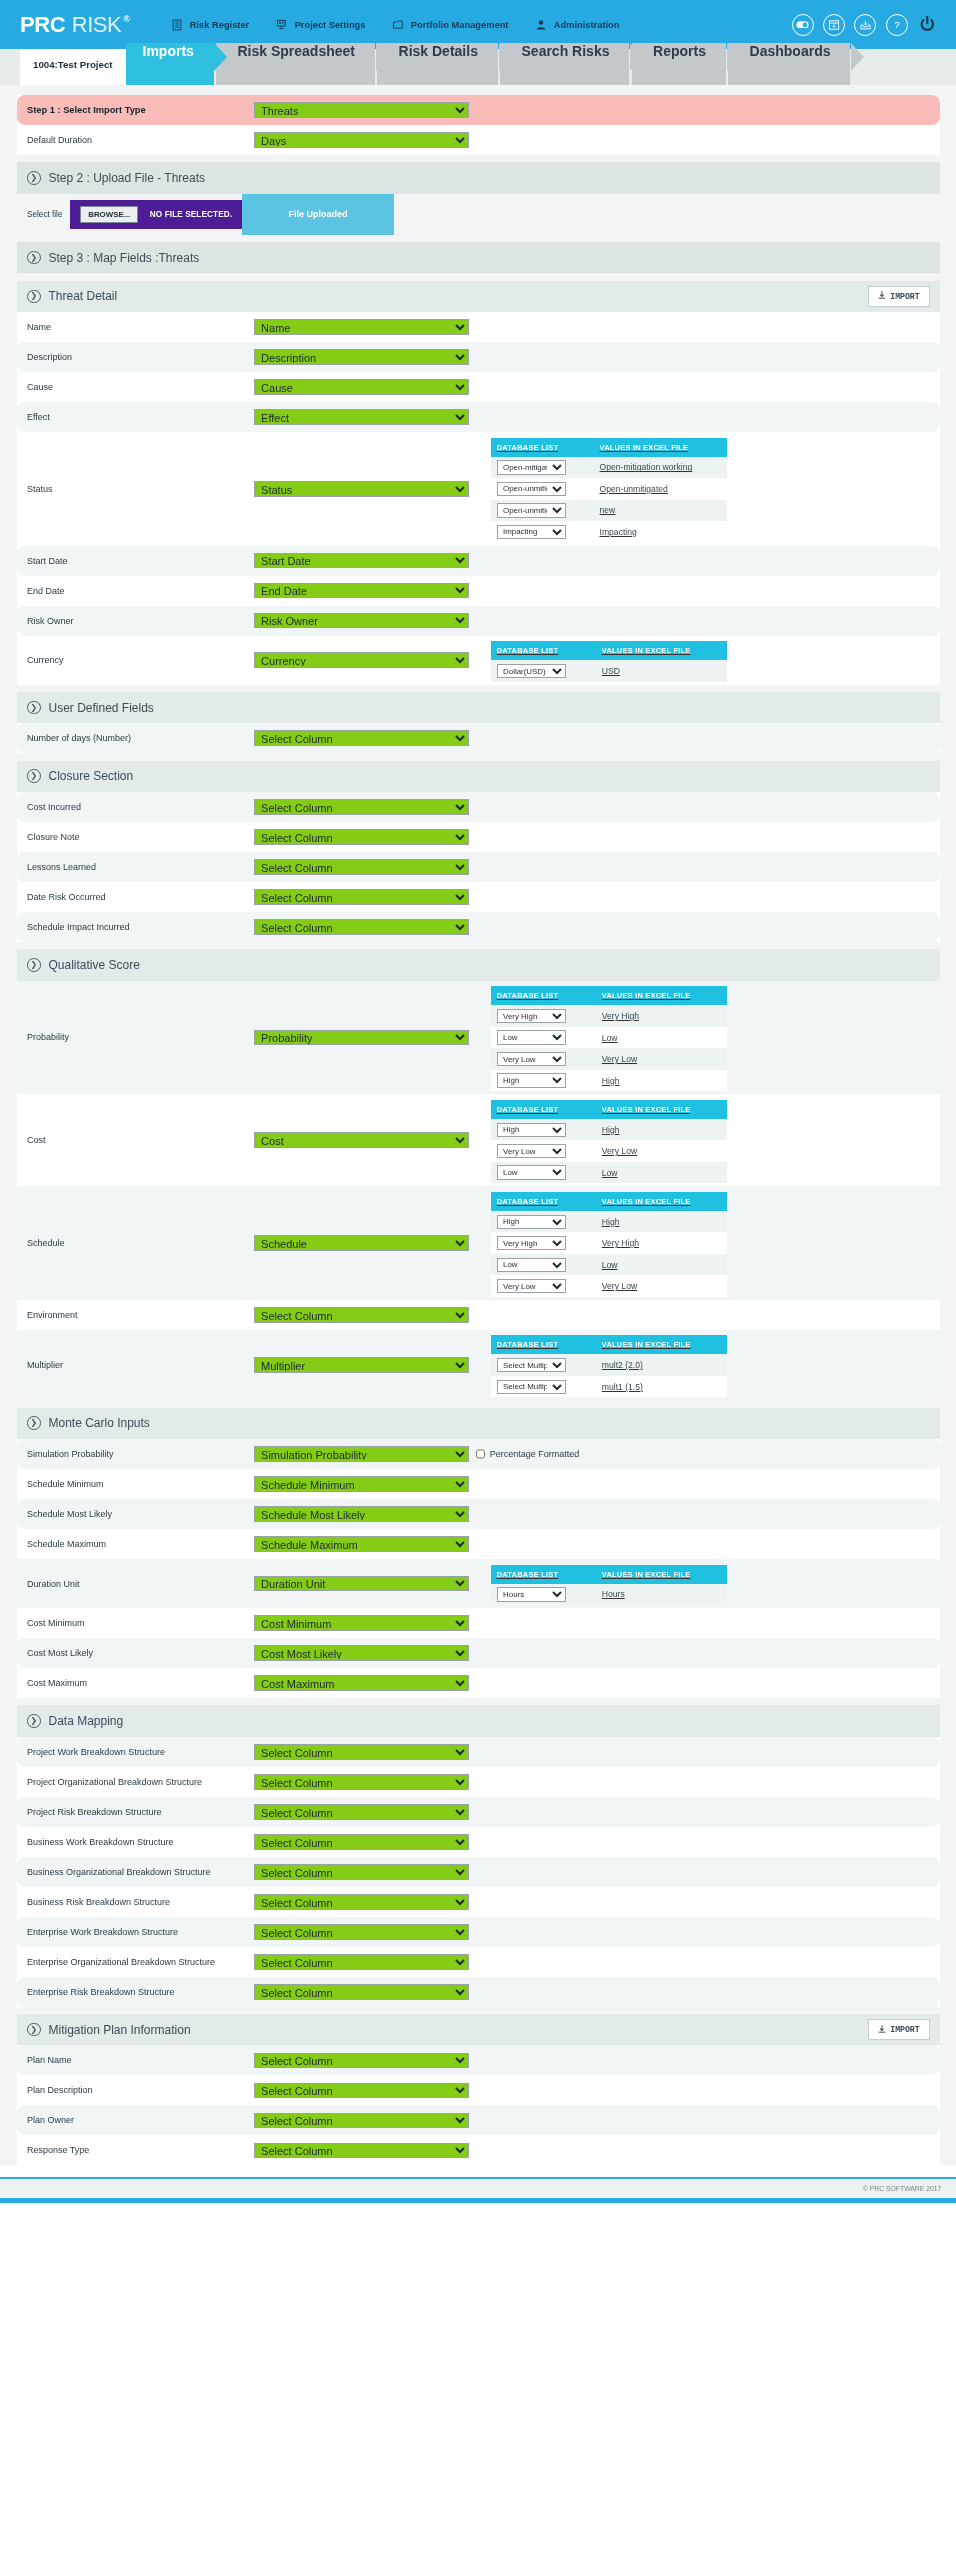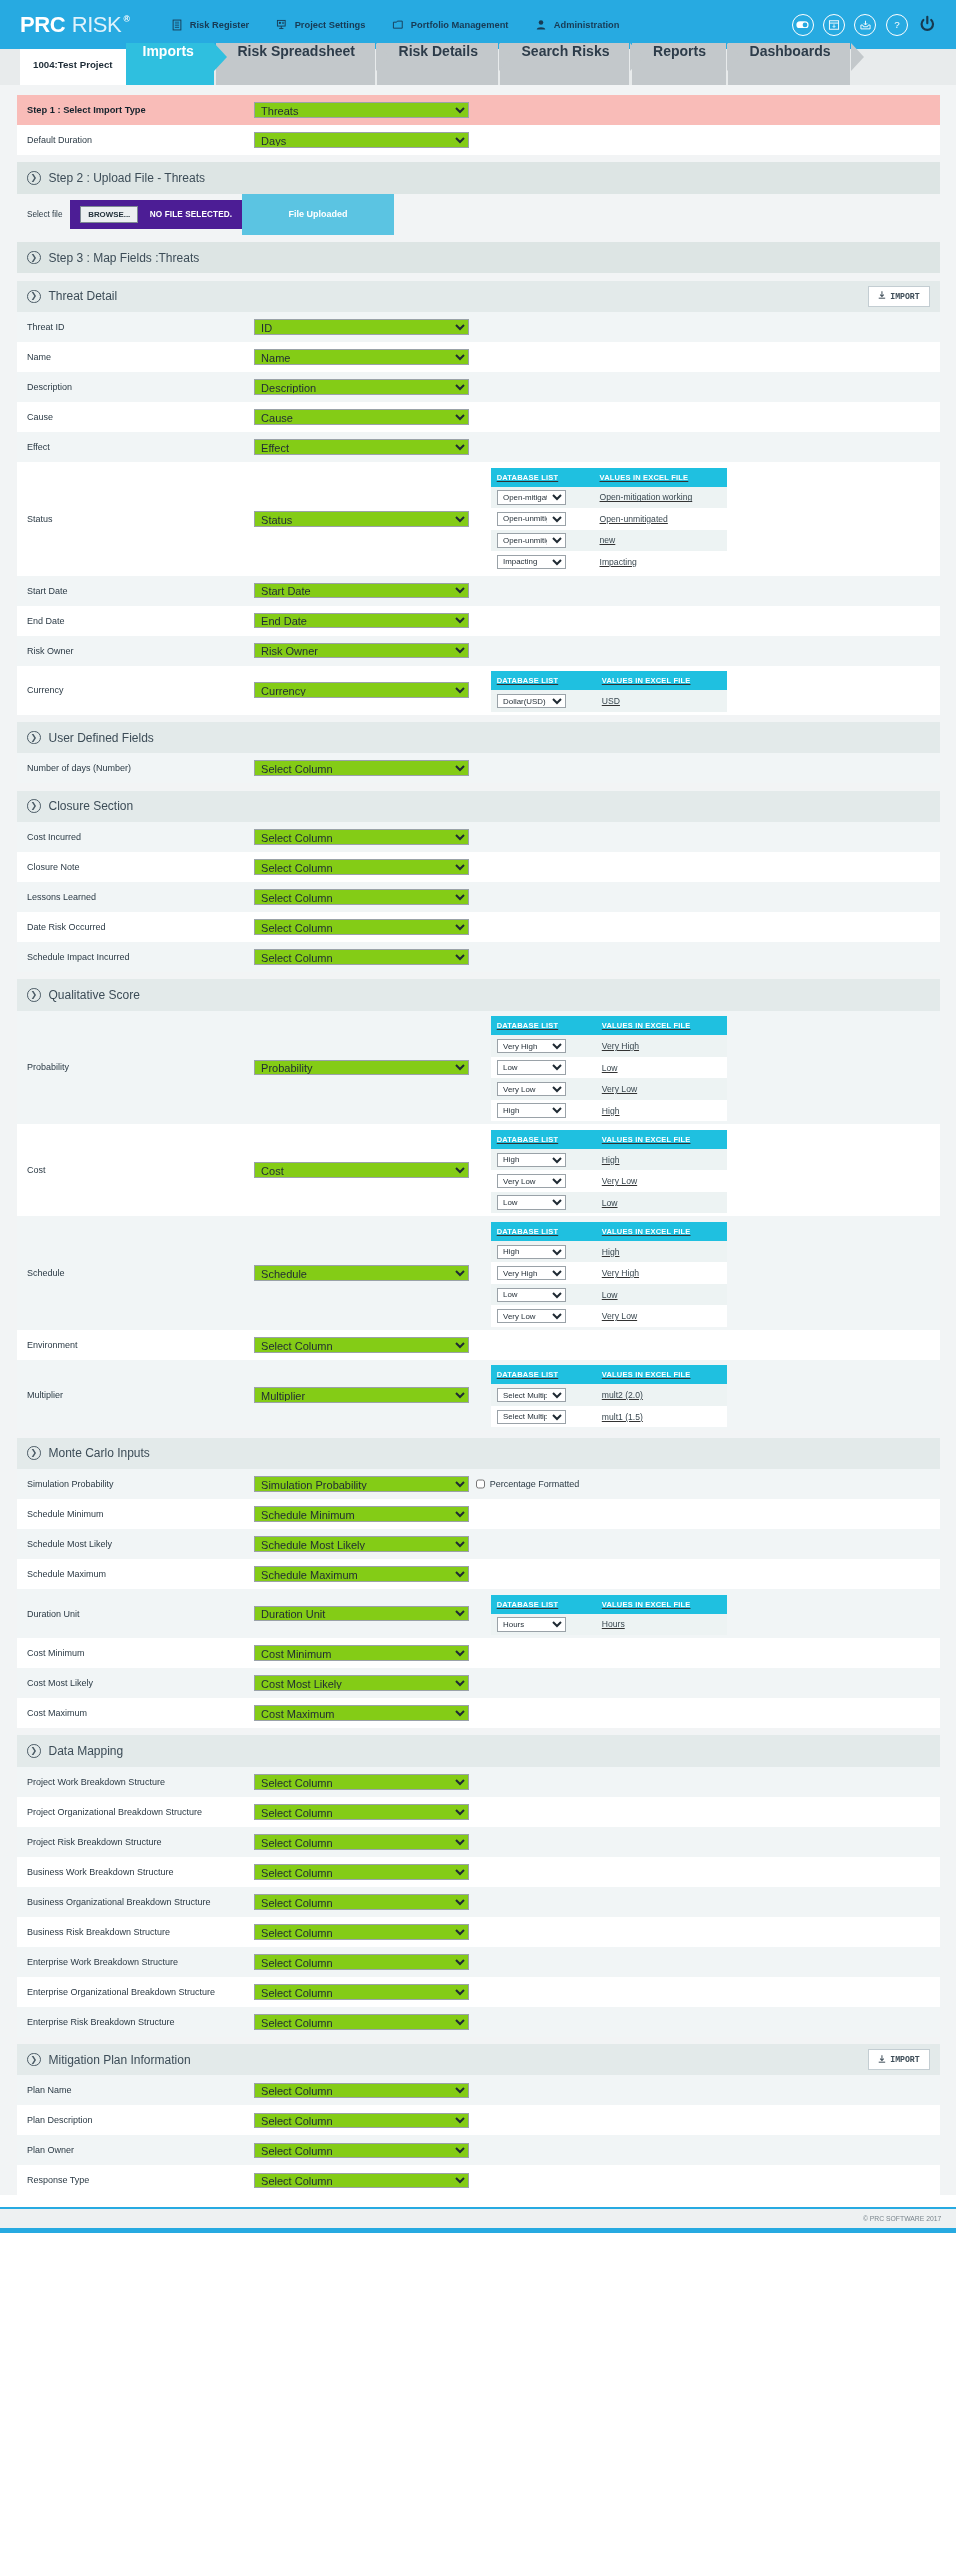--- a/index.html
+++ b/index.html
@@ -97,20 +97,21 @@
   
   .page{ background:#f2f4f5; padding:10px 17px 0 17px; }
   .panel{ background:#ffffff; }
 
   
   .frow{
     display:flex; align-items:center;
     min-height:30px;
     padding:0 0 0 10px;
     background:#ffffff;
+    border-radius:8px;
   }
   .frow.alt{ background:#f1f5f6; }
   .frow.pink{ background:#f9bcb8; }
   .flabel{
     width:227px;
     font-size:9px;
     color:#2b3a45;
     flex:0 0 227px;
     padding-right:7.2px;
   }
@@ -429,24 +430,20 @@
             <line x1="5.5" y1="0.5" x2="5.5" y2="7" stroke="#3d4c57" stroke-width="1.4"></line>
             <path d="M3 5 L5.5 7.6 L8 5" fill="none" stroke="#3d4c57" stroke-width="1.4"></path>
             <line x1="1" y1="10" x2="10" y2="10" stroke="#3d4c57" stroke-width="1.4"></line>
           </svg>
       </span>
       <span>IMPORT</span>
     </button>
   </div>
 
   <div class="panel">
-    <div class="frow alt">
-      <div class="flabel">Threat ID</div>
-      <div class="fctrl"><select class="sel"><option>ID</option></select></div>
-    </div>
     <div class="frow">
       <div class="flabel">Name</div>
       <div class="fctrl"><select class="sel"><option>Name</option></select></div>
     </div>
     <div class="frow alt">
       <div class="flabel">Description</div>
       <div class="fctrl"><select class="sel"><option>Description</option></select></div>
     </div>
     <div class="frow">
       <div class="flabel">Cause</div>

